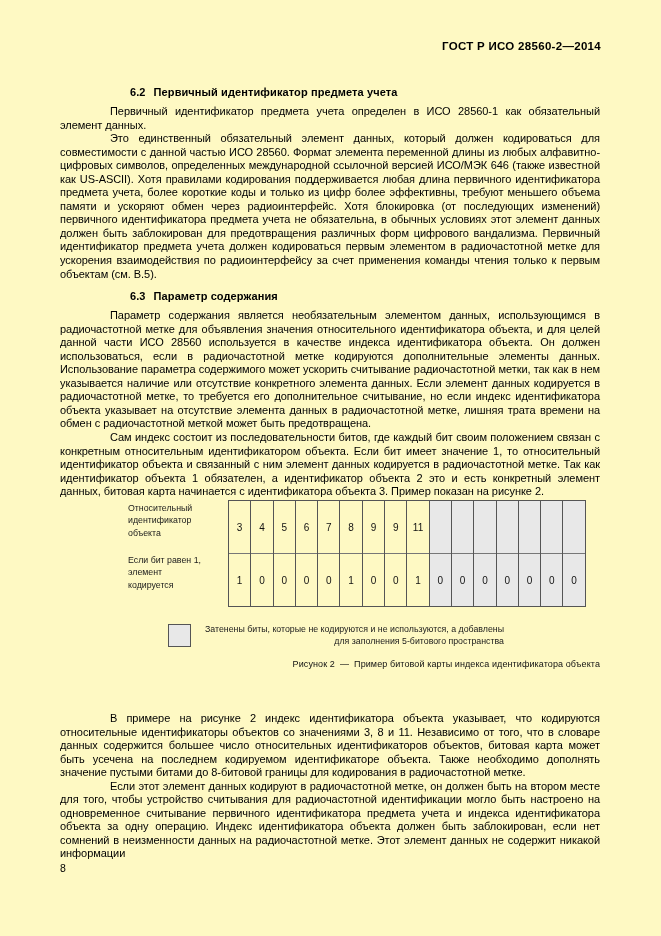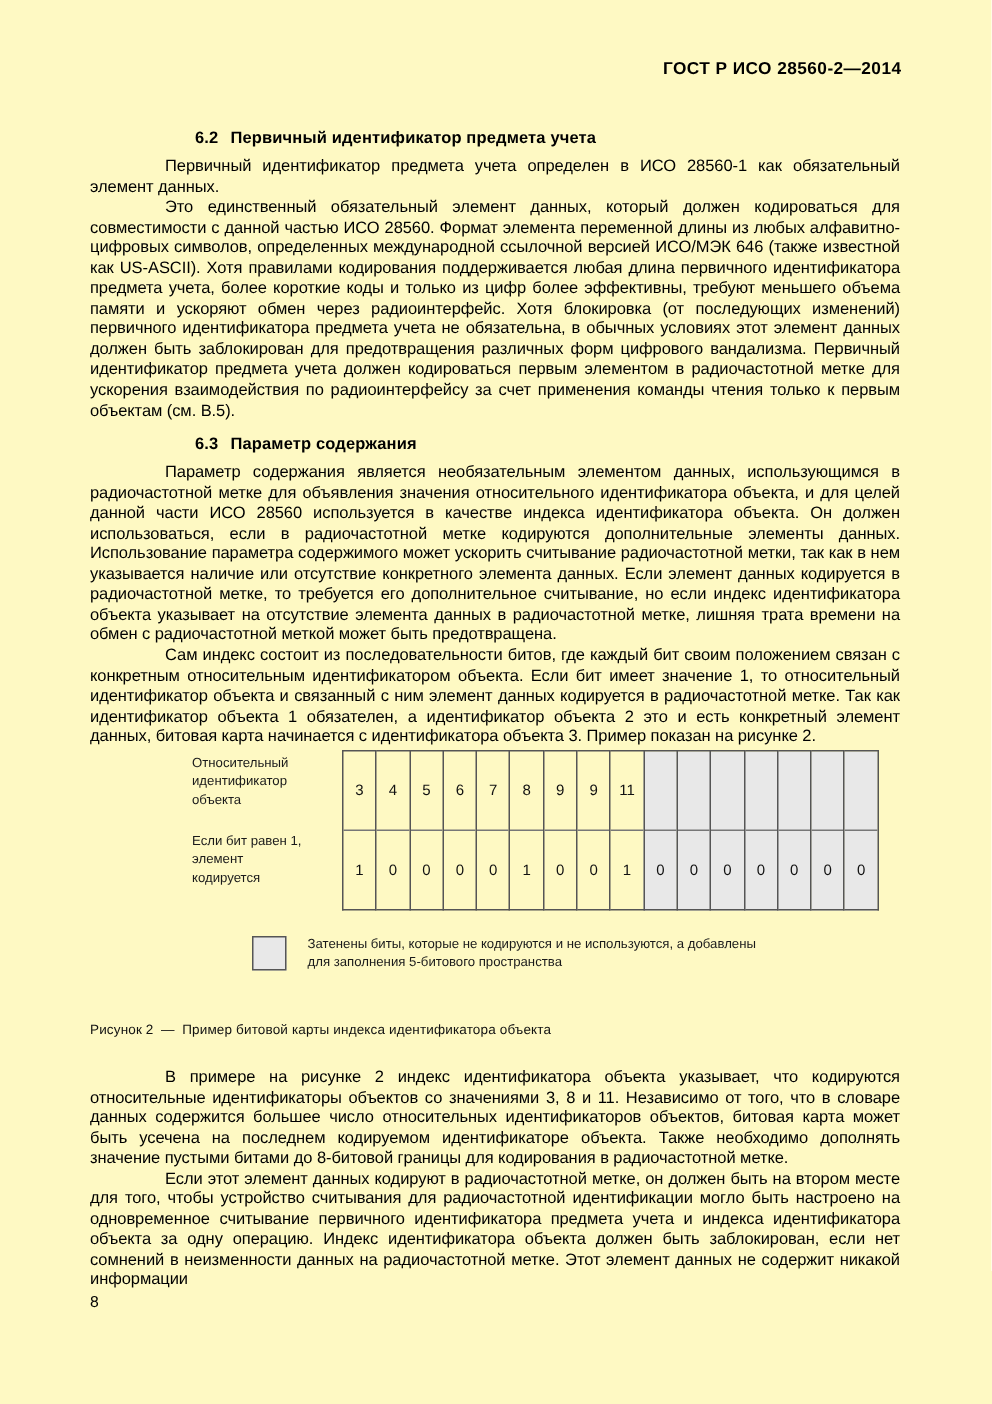--- a/index.html
+++ b/index.html
@@ -109,24 +109,25 @@
     background: #e8e8e8;
     border: 1px solid #555;
     flex: 0 0 auto;
     margin-top: 1px;
   }
   .legend .legend-text {
     font-size: 8.8px;
     line-height: 12.2px;
     margin-left: 14px;
     color: #1a1a1a;
+    text-align: right;
   }
   .fig-caption {
-    margin-top: 34px;
-    text-align: left;
+    margin-top: 12px;
+    text-align: right;
     font-size: 9px;
     color: #111;
     letter-spacing: 0.1px;
   }
   .fig-caption .dash { margin: 0 5px; }
 
   .content-bottom {
     position: absolute;
     left: 60px;
     top: 712px;

